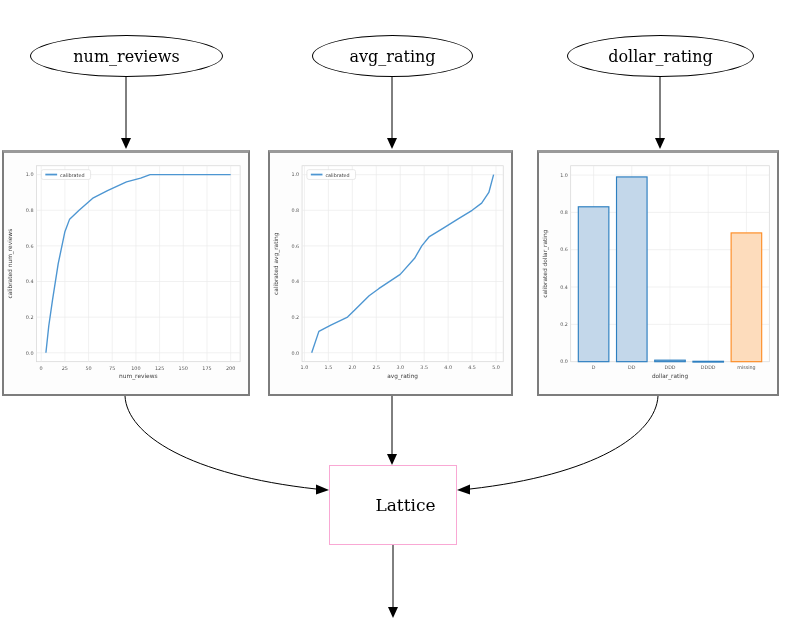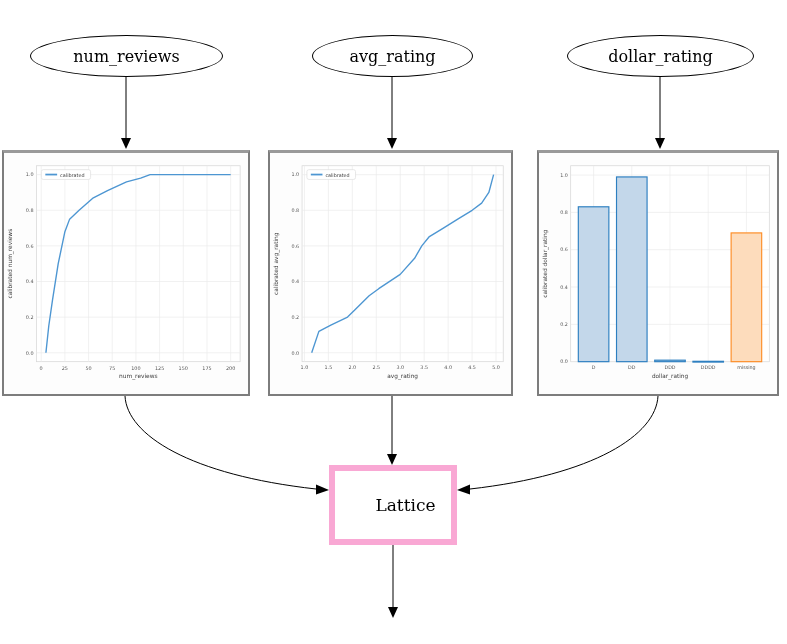--- a/index.html
+++ b/index.html
@@ -6,21 +6,21 @@
   #stage{
     position:relative;width:787px;height:644px;background:#ffffff;
     font-family:"DejaVu Serif","Liberation Serif",serif;overflow:hidden;margin-top:27px;
   }
   .node-ellipse{
     position:absolute;border:1px solid #000;border-radius:50%;
     background:#fff;display:flex;align-items:center;justify-content:center;
     font-size:16px;color:#000;box-sizing:border-box;
   }
   .node-box{
-    position:absolute;border:6px solid #f9a8d4;background:#fff;
+    position:absolute;border:1px solid #f9a8d4;background:#fff;
     display:flex;align-items:center;justify-content:center;
     font-size:17px;color:#000;box-sizing:border-box;padding-left:25px;
   }
   .panel{
     position:absolute;background:#fdfdfd;box-sizing:border-box;
     border:2px solid #7d7d7d;border-top:3px solid #9a9a9a;
   }
   .panel svg{display:block;font-family:"DejaVu Sans","Liberation Sans",sans-serif;}
   #edges{position:absolute;left:0;top:0;pointer-events:none;}
 </style>

